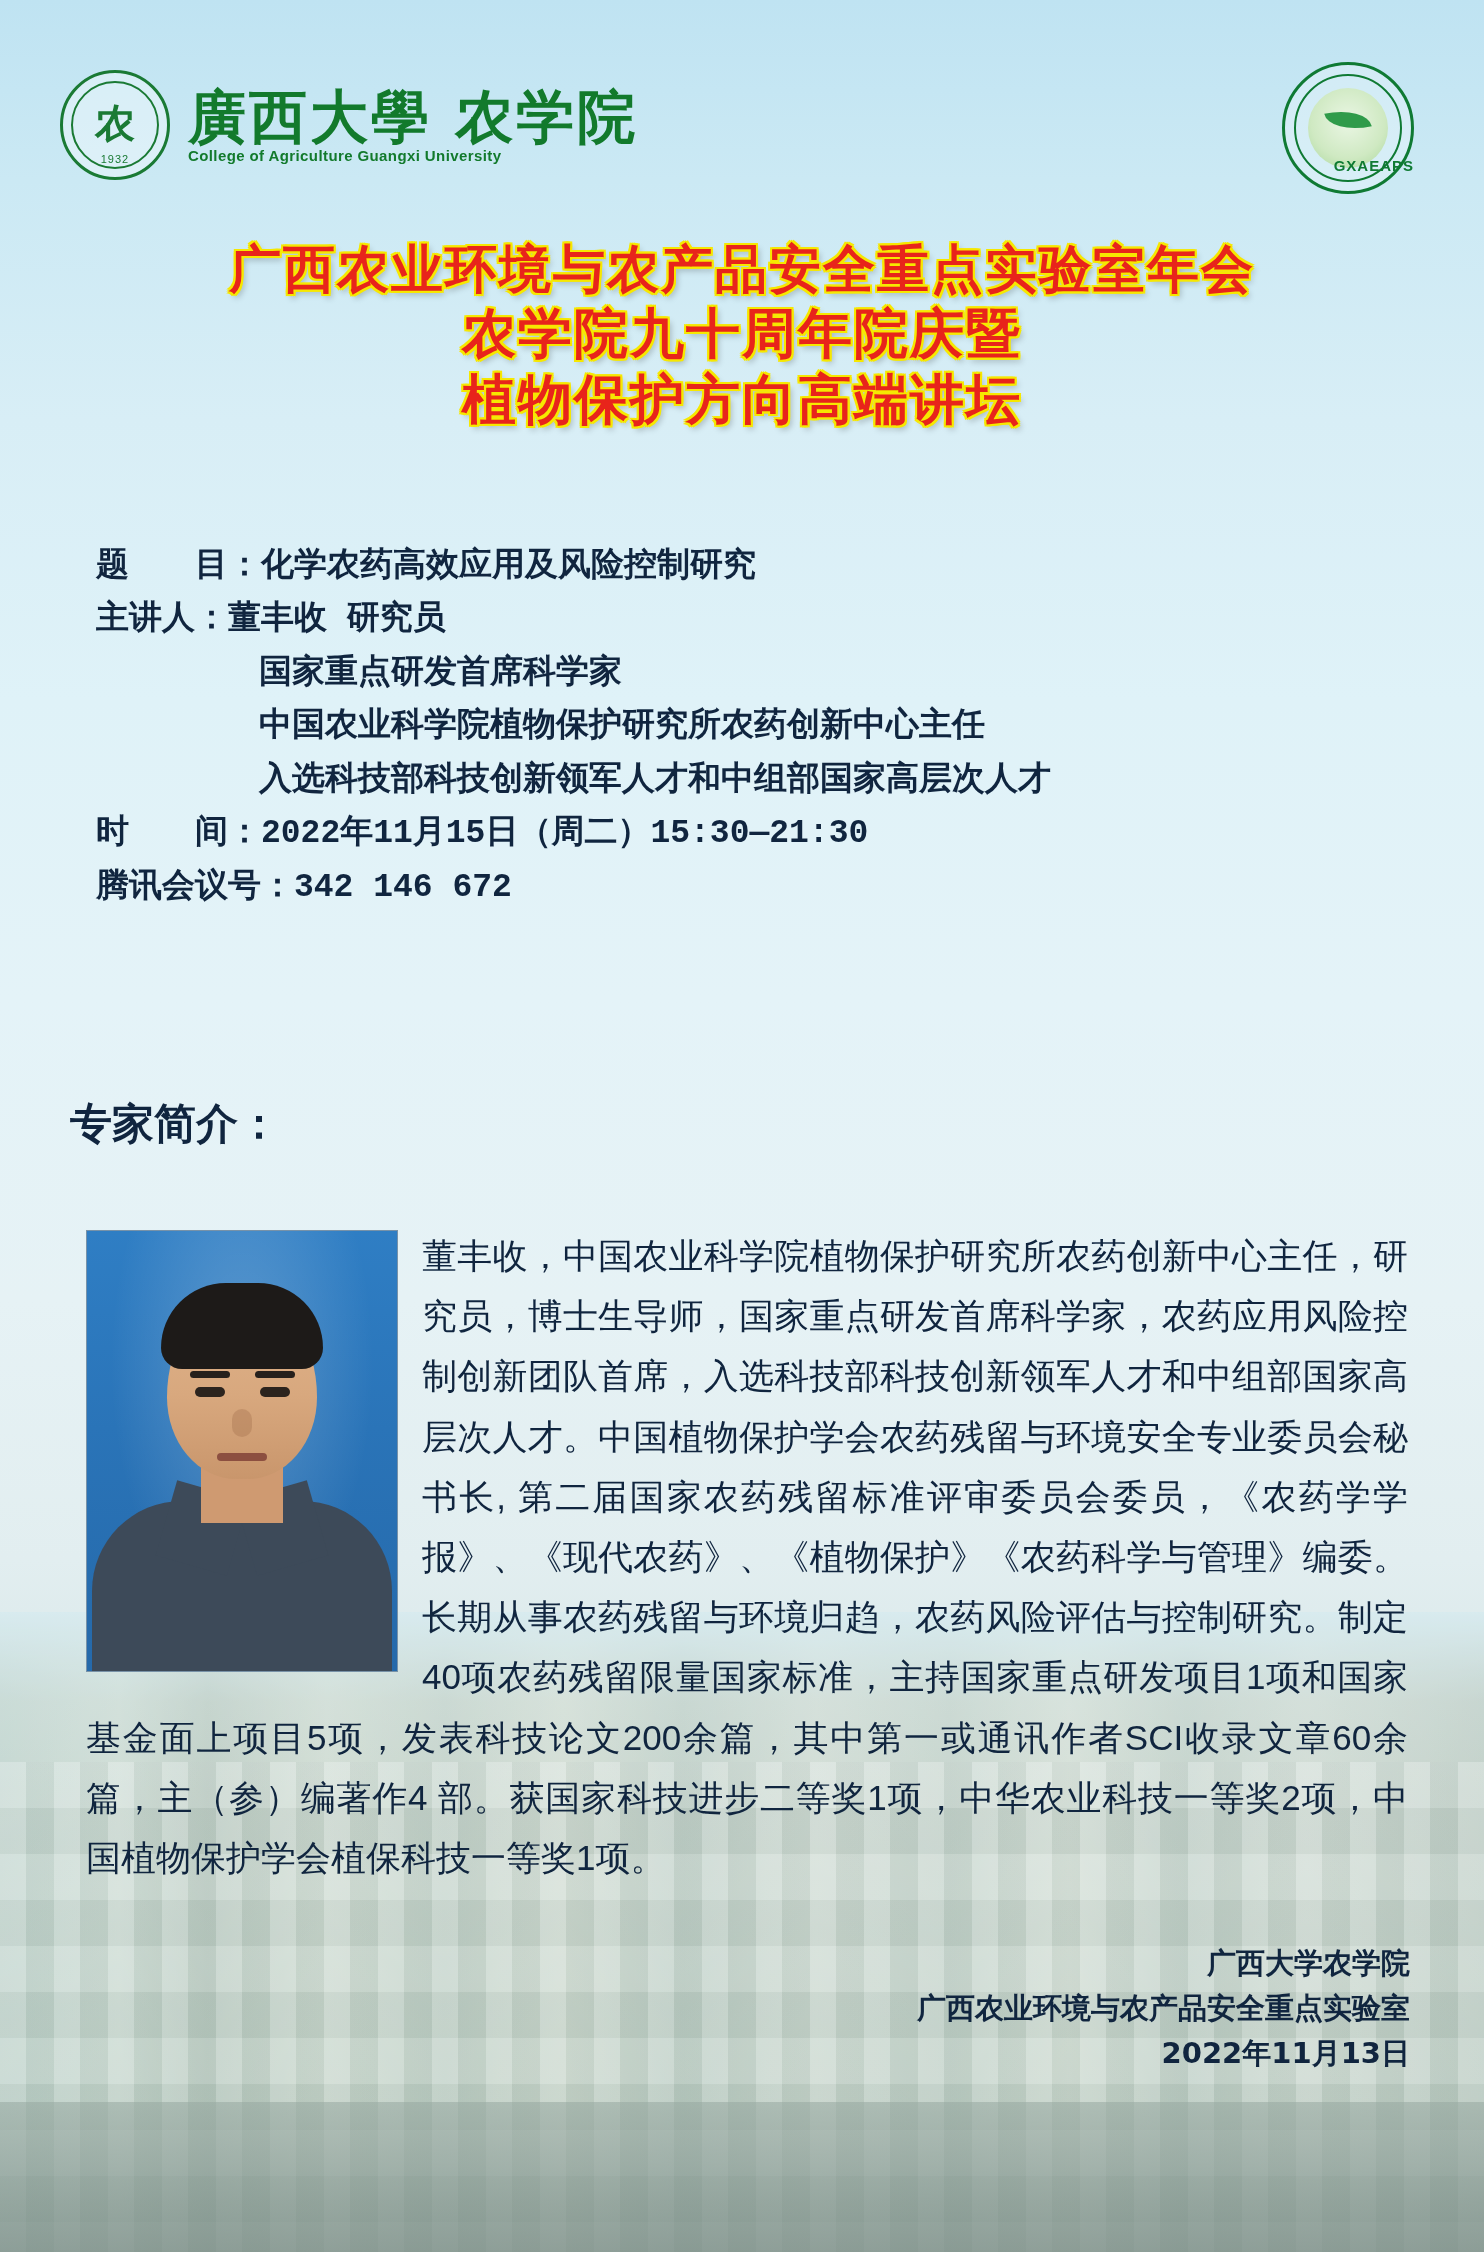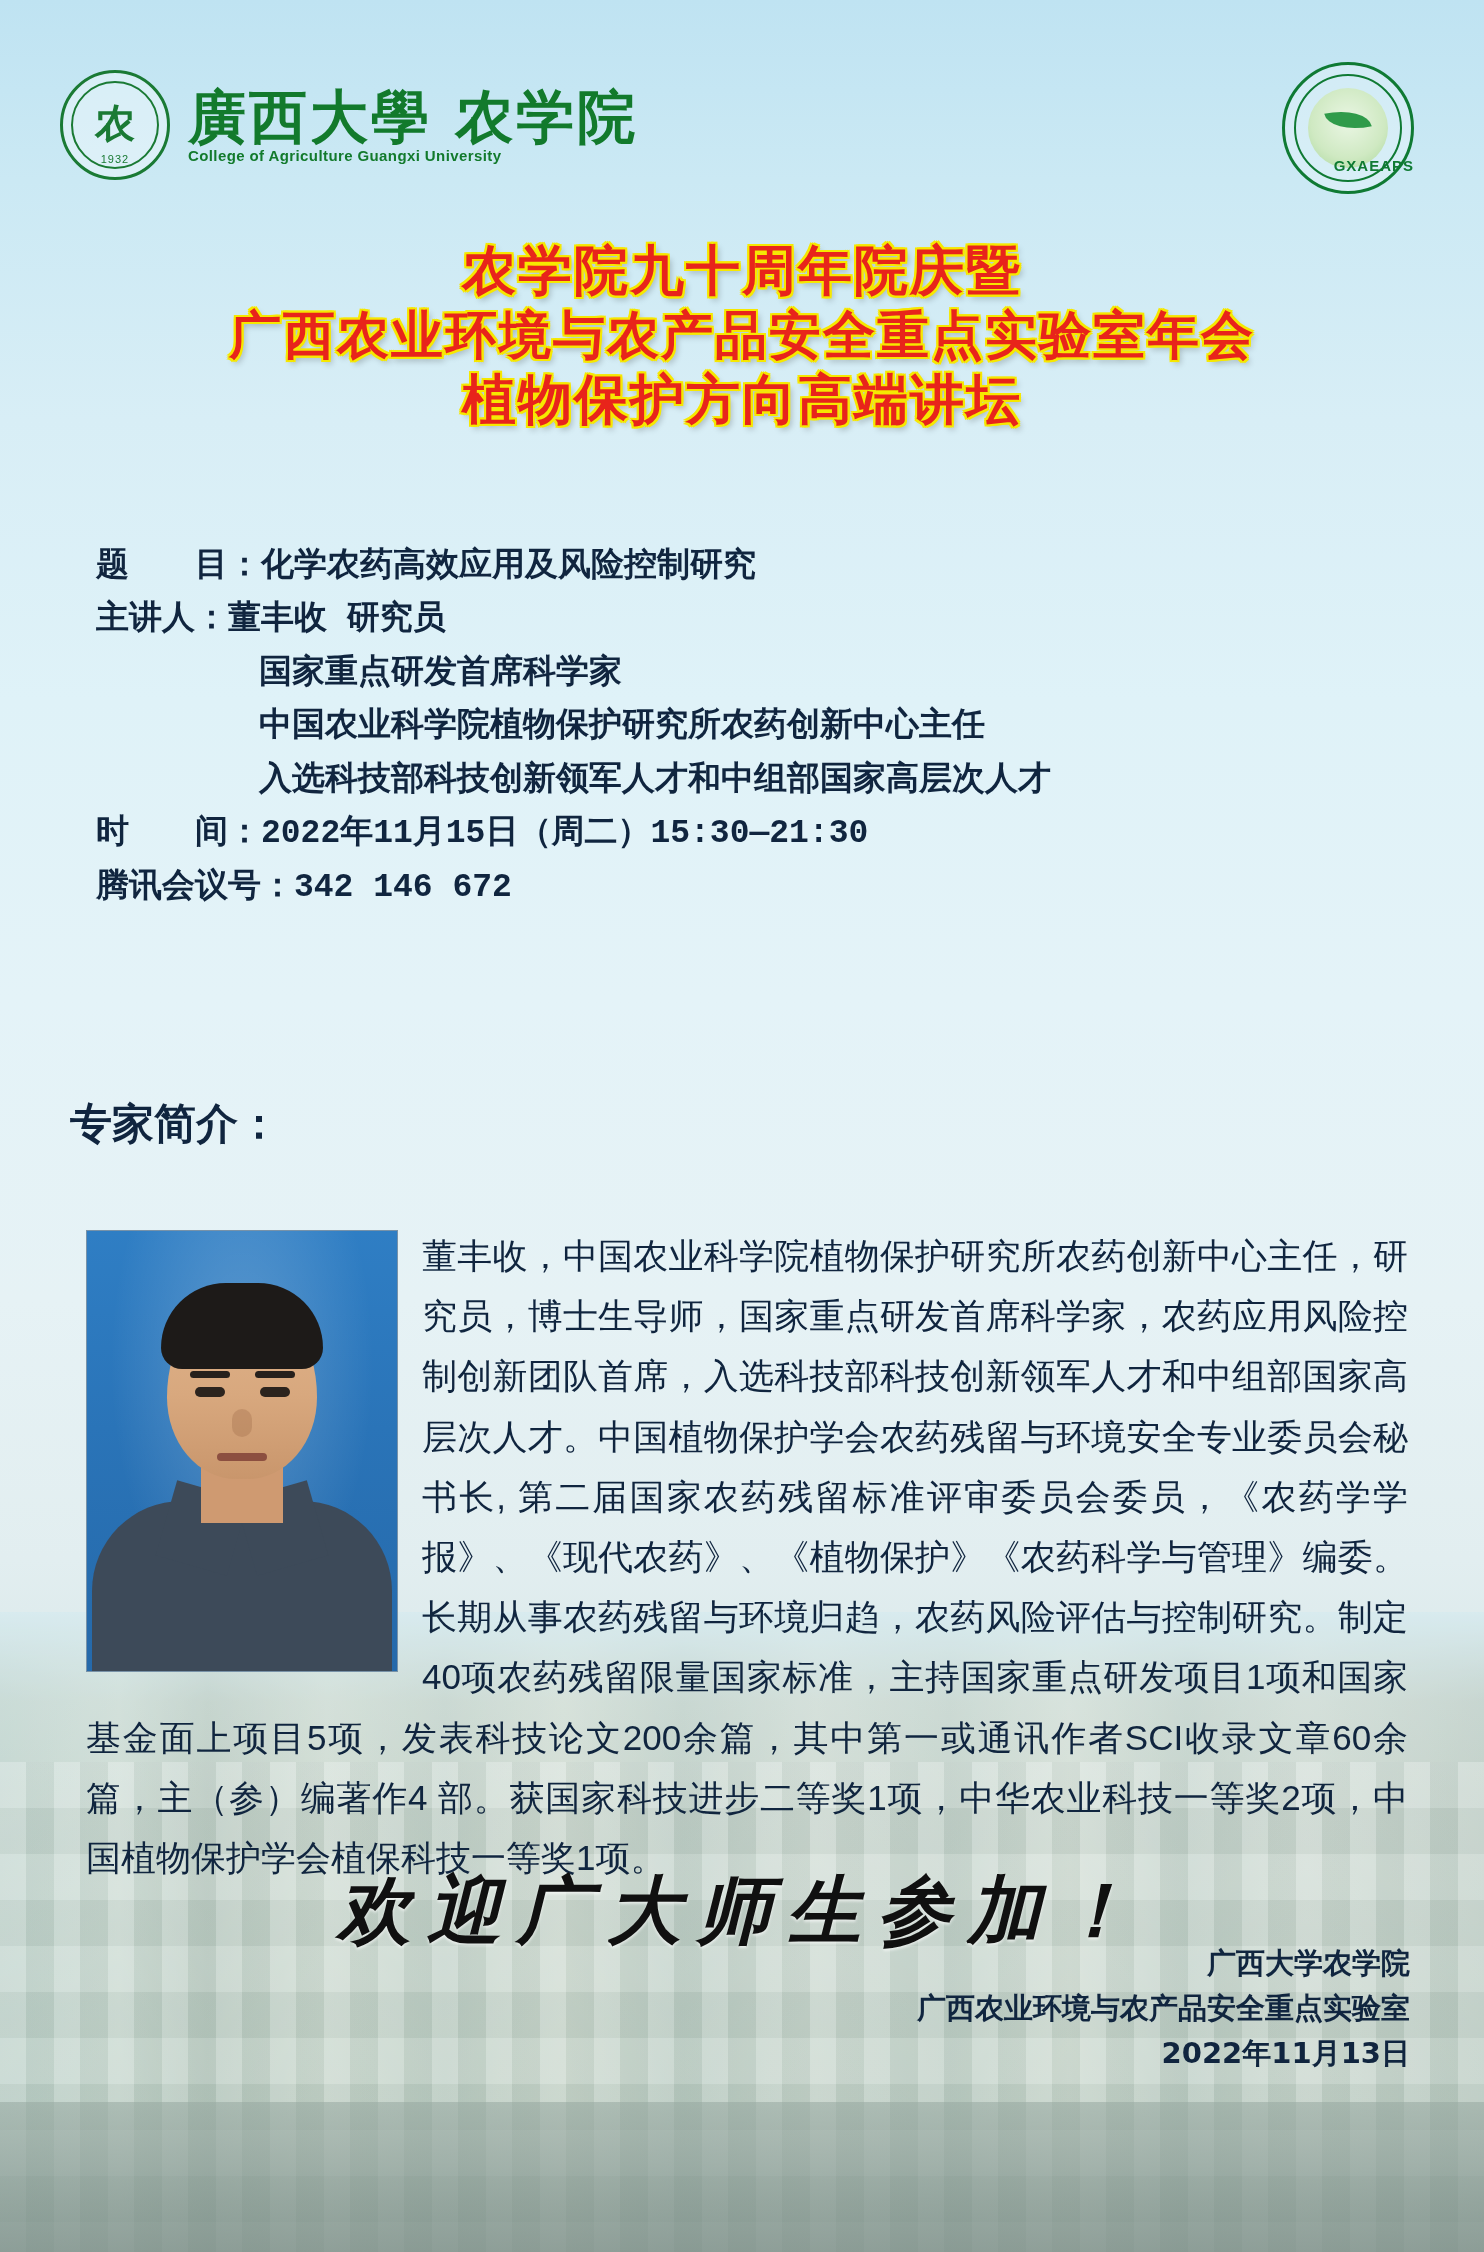--- a/index.html
+++ b/index.html
@@ -379,22 +379,22 @@
 
   <div class="logo-right">
     <div class="ring"></div>
     <div class="ring2"></div>
     <div class="inner"></div>
     <div class="leaf"></div>
     <div class="abbr">GXAEAPS</div>
   </div>
 
   <div class="headline">
+    <div class="line l2">广西农业环境与农产品安全重点实验室年会</div>
     <div class="line l1">农学院九十周年院庆暨</div>
-    <div class="line l2">广西农业环境与农产品安全重点实验室年会</div>
     <div class="line l3">植物保护方向高端讲坛</div>
   </div>
 
   <div class="info">
     <div class="row">
       <span class="lab">题　　目：</span><span>化学农药高效应用及风险控制研究</span>
     </div>
     <div class="row">
       <span class="lab">主讲人：</span><span>董丰收 研究员</span>
     </div>
@@ -422,21 +422,20 @@
       <div class="brow-l"></div>
       <div class="brow-r"></div>
       <div class="eye-l"></div>
       <div class="eye-r"></div>
       <div class="nose"></div>
       <div class="mouth"></div>
     </div>
     <div>董丰收，中国农业科学院植物保护研究所农药创新中心主任，研究员，博士生导师，国家重点研发首席科学家，农药应用风险控制创新团队首席，入选科技部科技创新领军人才和中组部国家高层次人才。中国植物保护学会农药残留与环境安全专业委员会秘书长, 第二届国家农药残留标准评审委员会委员，《农药学学报》、《现代农药》、《植物保护》《农药科学与管理》编委。长期从事农药残留与环境归趋，农药风险评估与控制研究。制定40项农药残留限量国家标准，主持国家重点研发项目1项和国家基金面上项目5项，发表科技论文200余篇，其中第一或通讯作者SCI收录文章60余篇，主（参）编著作4 部。获国家科技进步二等奖1项，中华农业科技一等奖2项，中国植物保护学会植保科技一等奖1项。</div>
   </div>
 
-  <div class="welcome">欢迎广大师生参加！</div>
 
   <div class="signature">
     <div>广西大学农学院</div>
     <div>广西农业环境与农产品安全重点实验室</div>
     <div>2022年11月13日</div>
   </div>
 
 </div>
 
 </body></html>

